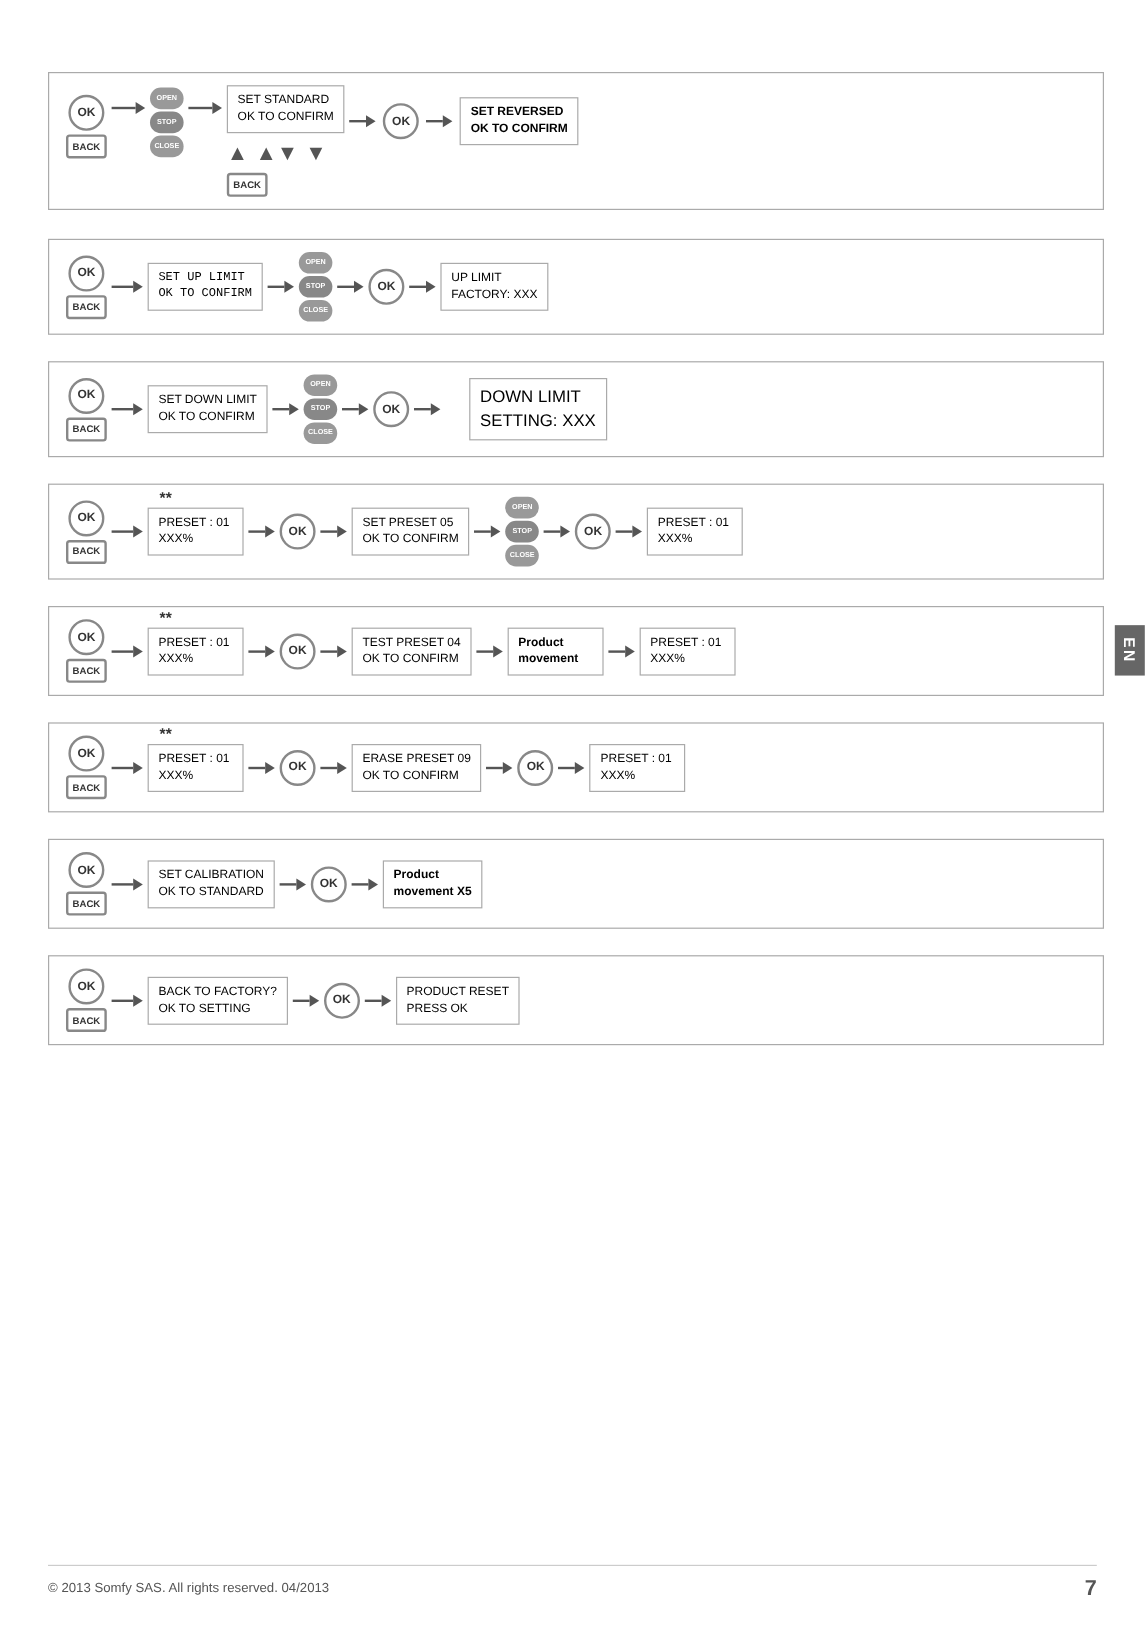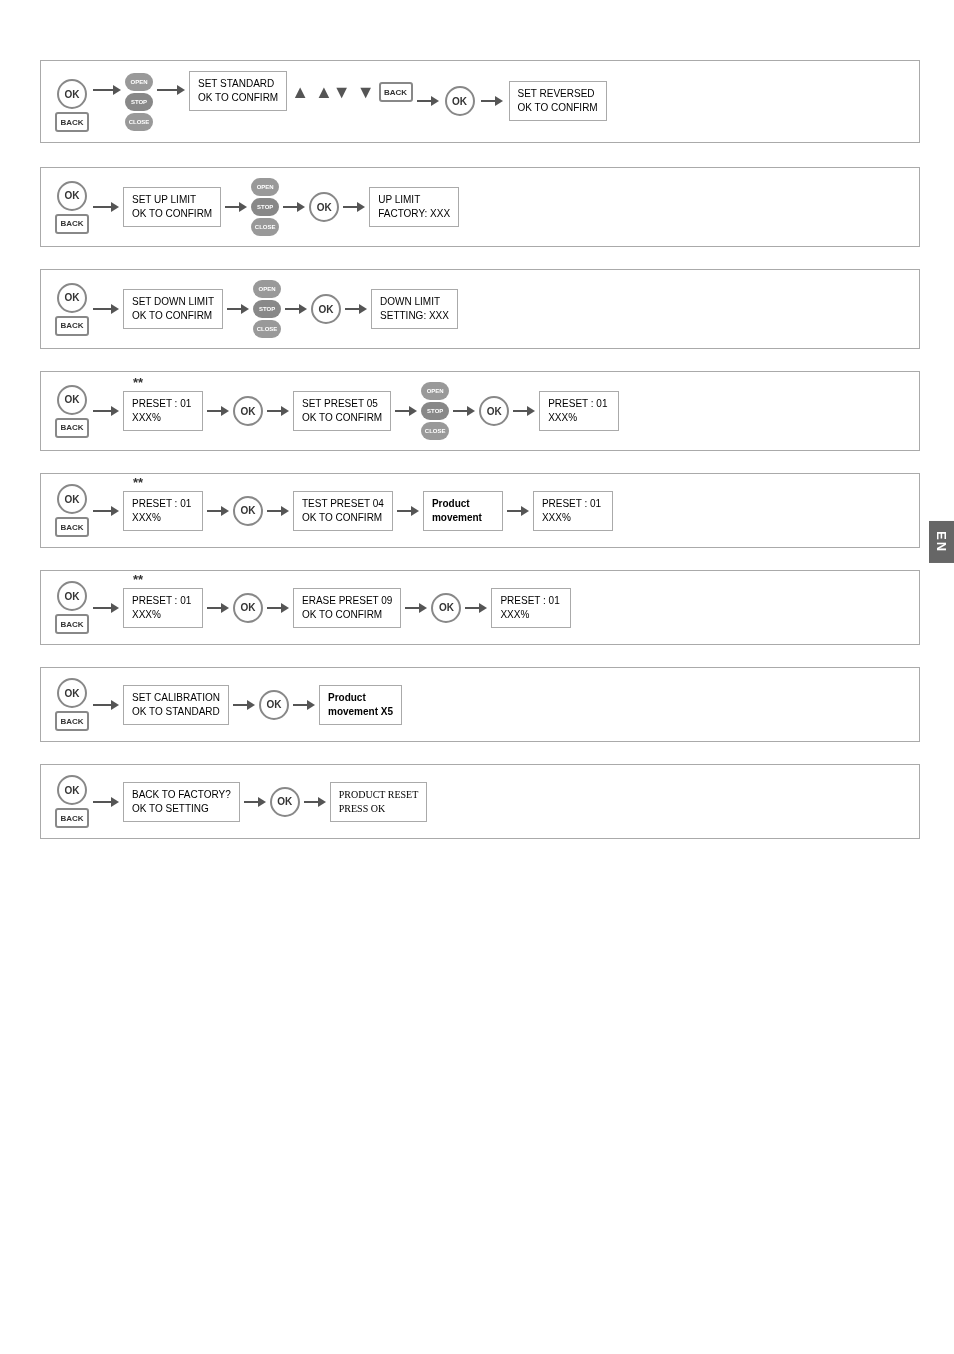--- a/index.html
+++ b/index.html
@@ -186,21 +186,21 @@
           <div class="remote-btn">OPEN</div>
           <div class="remote-btn stop">STOP</div>
           <div class="remote-btn">CLOSE</div>
         </div>
 
         <div style="display:flex; align-items:center; margin-top:14px; margin-left:4px;">
           <div class="h-line" style="width:20px;"></div>
           <div style="border-left:8px solid #555; border-top:5px solid transparent; border-bottom:5px solid transparent;"></div>
         </div>
 
-        <div style="display:flex; gap:4px; margin-left:4px;">
+        <div style="display:flex; flex-direction:column; gap:4px; margin-left:4px;">
           <div class="info-box" style="white-space:pre-line; font-size:10px;">SET STANDARD
 OK TO CONFIRM</div>
 
           <div style="display:flex; align-items:center; gap:6px; margin-top:2px;">
             <div style="font-size:18px; color:#555;">▲</div>
             <div style="font-size:18px; color:#555;">▲▼</div>
             <div style="font-size:18px; color:#555;">▼</div>
 
           </div>
 
@@ -212,39 +212,39 @@
         <div style="display:flex; align-items:center; margin-left:4px; margin-top:10px; gap:6px;">
           <div style="display:flex; align-items:center;">
             <div class="h-line" style="width:14px;"></div>
             <div style="border-left:8px solid #555; border-top:5px solid transparent; border-bottom:5px solid transparent;"></div>
           </div>
           <div class="ok-btn">OK</div>
           <div style="display:flex; align-items:center;">
             <div class="h-line" style="width:14px;"></div>
             <div style="border-left:8px solid #555; border-top:5px solid transparent; border-bottom:5px solid transparent;"></div>
           </div>
-          <div class="info-box" style="white-space:pre-line; font-size:10px;">SET REVERSED
+          <div class="info-box" style="white-space:pre-line; font-size:10px;font-weight:bold;">SET REVERSED
 OK TO CONFIRM</div>
         </div>
       </div>
     </div>
   </div>
 
   <div class="section" style="margin-bottom:22px;">
     <div class="section-frame" style="display:inline-block; padding:10px 14px; border:1.5px solid #aaa; width:880px;">
       <div class="flow-row" style="align-items:center; gap:0;">
         <div class="ok-back-col" style="margin-right:4px;">
           <div class="ok-btn">OK</div>
           <div class="back-btn">BACK</div>
         </div>
         <div style="display:flex; align-items:center;">
           <div class="h-line" style="width:18px;"></div>
           <div style="border-left:8px solid #555; border-top:5px solid transparent; border-bottom:5px solid transparent;"></div>
         </div>
-        <div class="info-box" style="white-space:pre-line; font-size:10px; margin-left:4px;">SET UP LIMIT
+        <div class="info-box" style="white-space:pre-line; font-size:10px; margin-left:4px;font-family:Liberation Mono, monospace;">SET UP LIMIT
 OK TO CONFIRM</div>
         <div style="display:flex; align-items:center; margin:0 4px;">
           <div class="h-line" style="width:14px;"></div>
           <div style="border-left:8px solid #555; border-top:5px solid transparent; border-bottom:5px solid transparent;"></div>
         </div>
 
         <div class="remote-pill">
           <div class="remote-btn">OPEN</div>
           <div class="remote-btn stop">STOP</div>
           <div class="remote-btn">CLOSE</div>
@@ -288,21 +288,21 @@
         </div>
         <div style="display:flex; align-items:center; margin:0 4px;">
           <div class="h-line" style="width:14px;"></div>
           <div style="border-left:8px solid #555; border-top:5px solid transparent; border-bottom:5px solid transparent;"></div>
         </div>
         <div class="ok-btn">OK</div>
         <div style="display:flex; align-items:center; margin:0 4px;">
           <div class="h-line" style="width:14px;"></div>
           <div style="border-left:8px solid #555; border-top:5px solid transparent; border-bottom:5px solid transparent;"></div>
         </div>
-        <div class="info-box" style="white-space:pre-line; font-size:10px;">DOWN LIMIT
+        <div class="info-box" style="white-space:pre-line; font-size:14px;margin-left:20px;">DOWN LIMIT
 SETTING: XXX</div>
       </div>
     </div>
   </div>
 
   <div class="section" style="margin-bottom:22px;">
     <div class="section-frame" style="display:inline-block; padding:10px 14px; border:1.5px solid #aaa; width:880px; position:relative;">
       <div class="flow-row" style="align-items:center; gap:0;">
         <div class="ok-back-col" style="margin-right:4px;">
           <div class="ok-btn">OK</div>
@@ -481,24 +481,28 @@
 OK TO SETTING</div>
         <div style="display:flex; align-items:center; margin:0 4px;">
           <div class="h-line" style="width:14px;"></div>
           <div style="border-left:8px solid #555; border-top:5px solid transparent; border-bottom:5px solid transparent;"></div>
         </div>
         <div class="ok-btn">OK</div>
         <div style="display:flex; align-items:center; margin:0 4px;">
           <div class="h-line" style="width:14px;"></div>
           <div style="border-left:8px solid #555; border-top:5px solid transparent; border-bottom:5px solid transparent;"></div>
         </div>
-        <div class="info-box" style="white-space:pre-line; font-size:10px;font-family:Liberation Serif, serif;">PRODUCT RESET
+        <div class="info-box" style="white-space:pre-line; font-size:10px;">PRODUCT RESET
 PRESS OK</div>
       </div>
     </div>
   </div>
 
   <div class="side-label" style="position:absolute; right:0; top:40%; transform:translateY(-50%); background:#666; color:#fff; font-size:13px; font-weight:bold; padding:10px 5px; letter-spacing:2px;">
     <span>EN</span>
   </div>
 
+  <div class="footer">
+    <span>© 2013 Somfy SAS. All rights reserved. 04/2013</span>
+    <span style="font-size:18px; font-weight:bold;">7</span>
+  </div>
 
 </div>
 
 </body></html>

